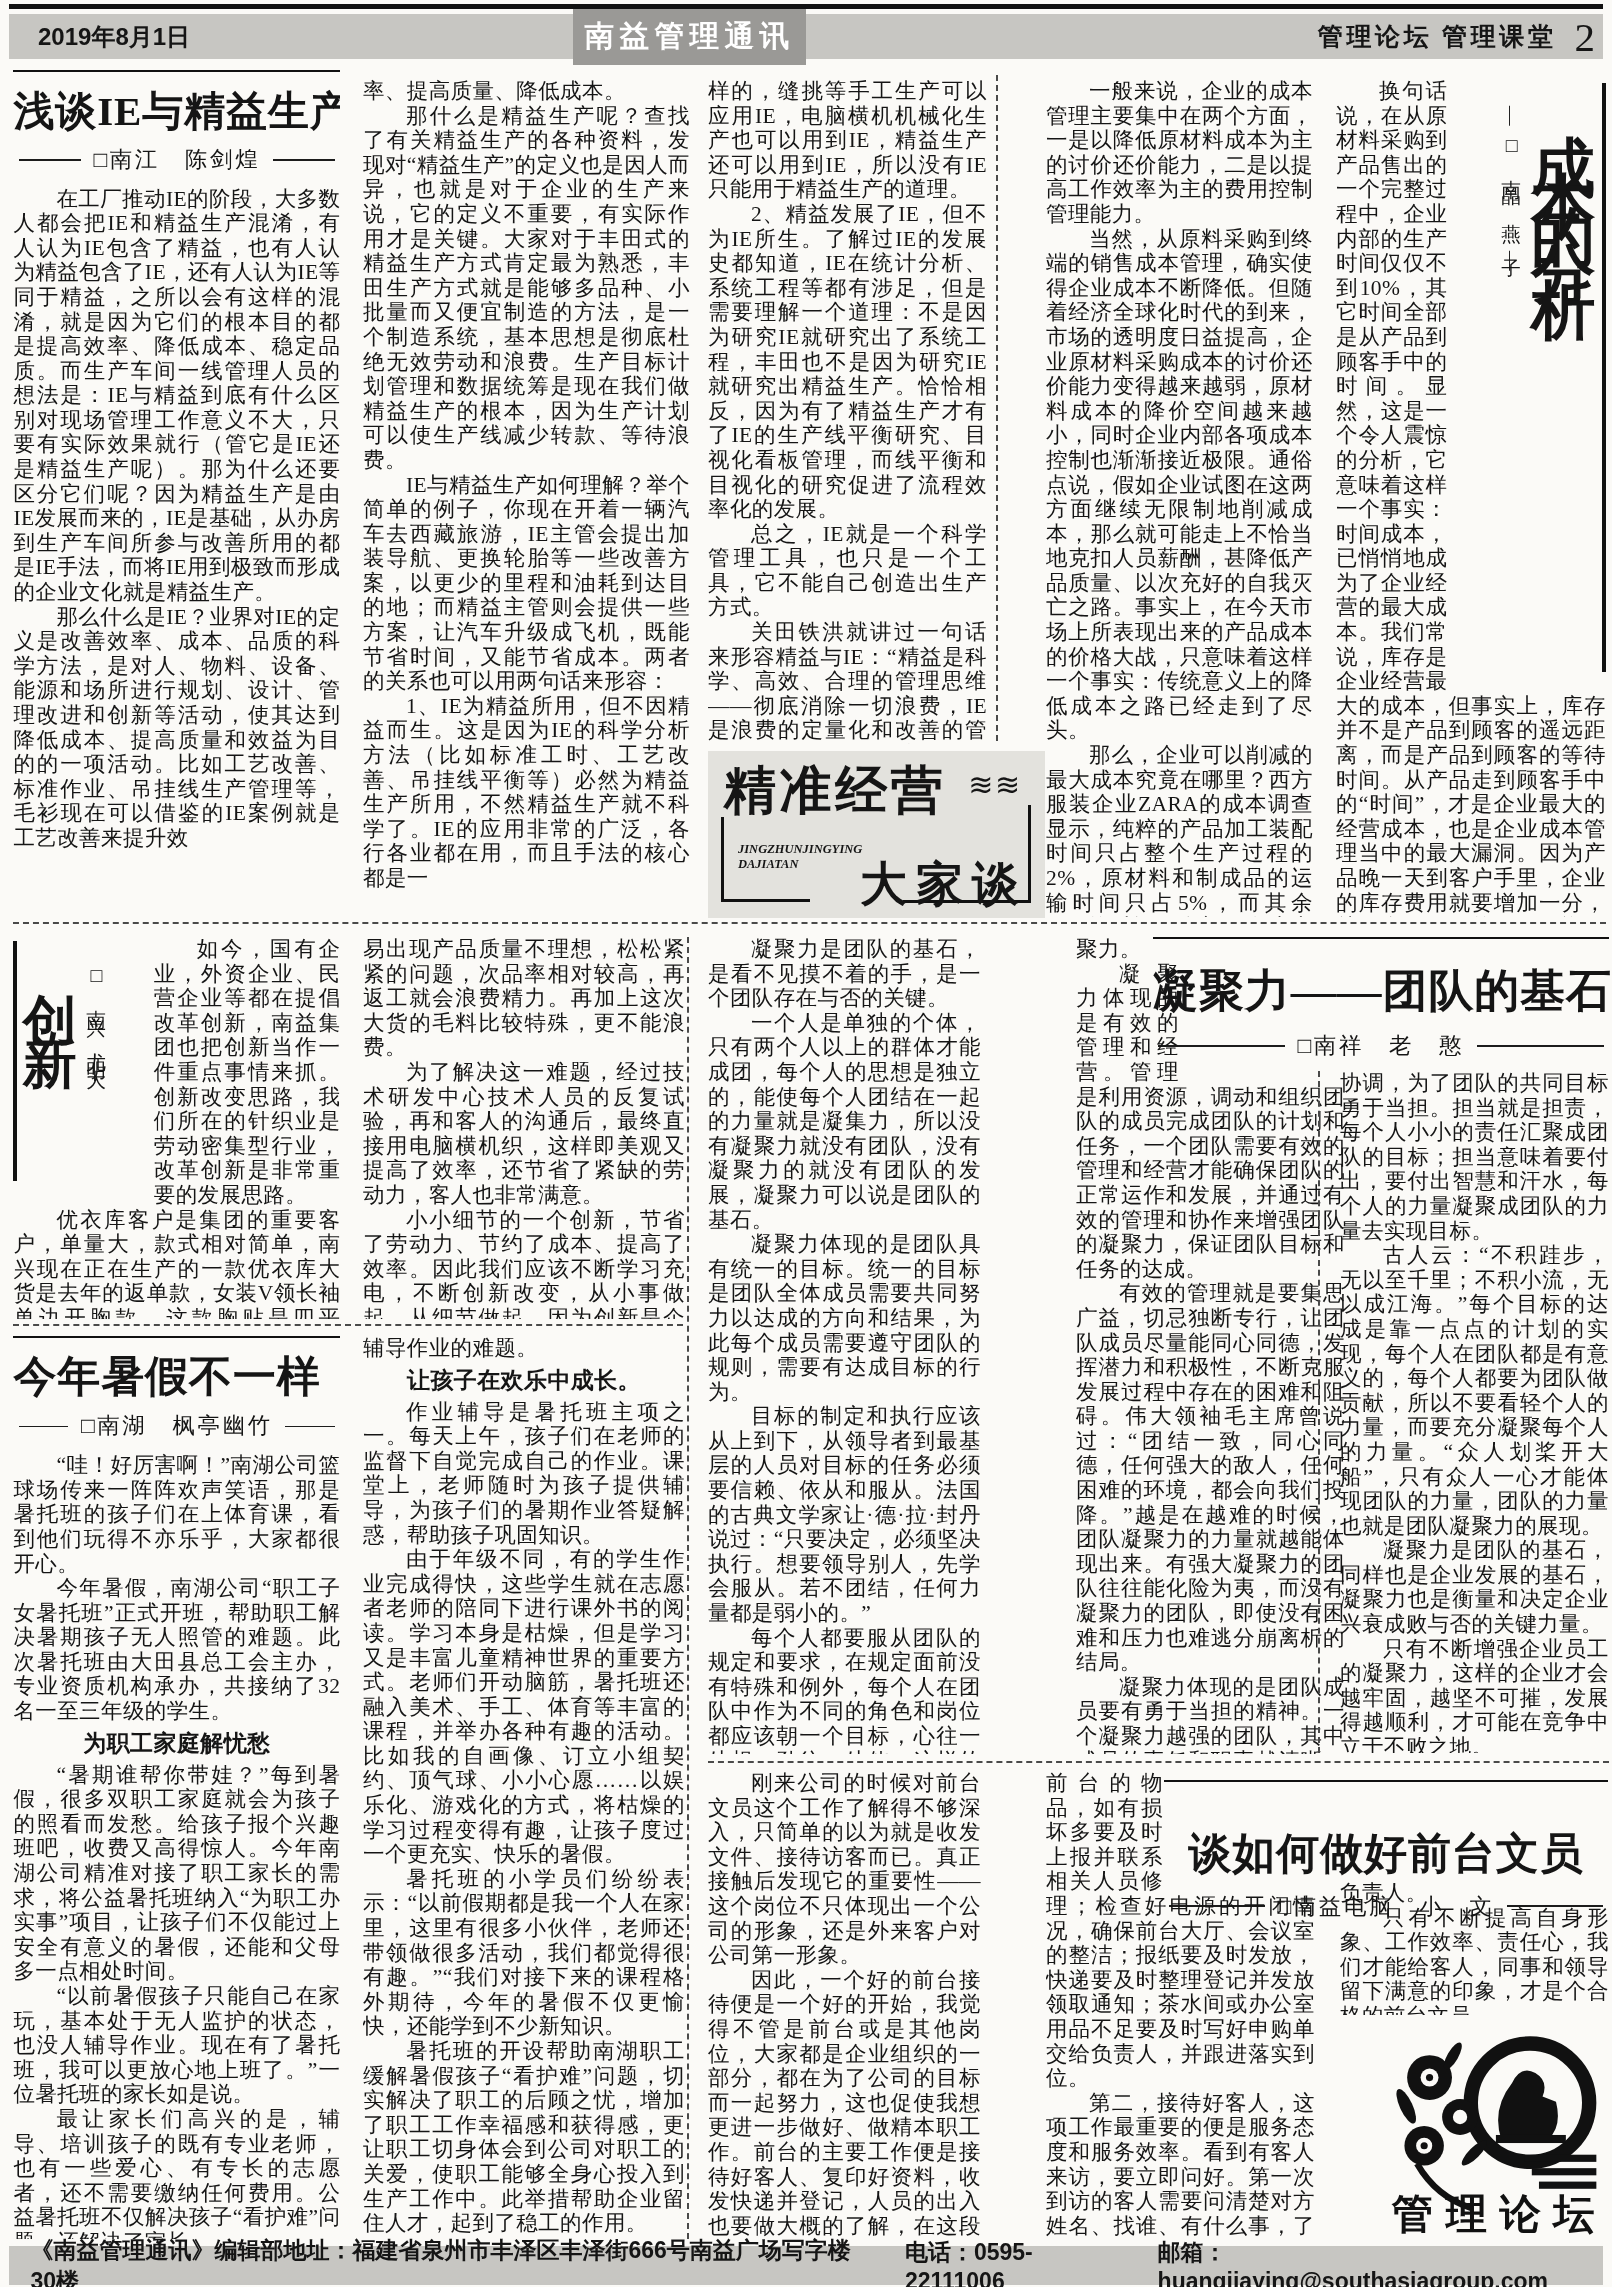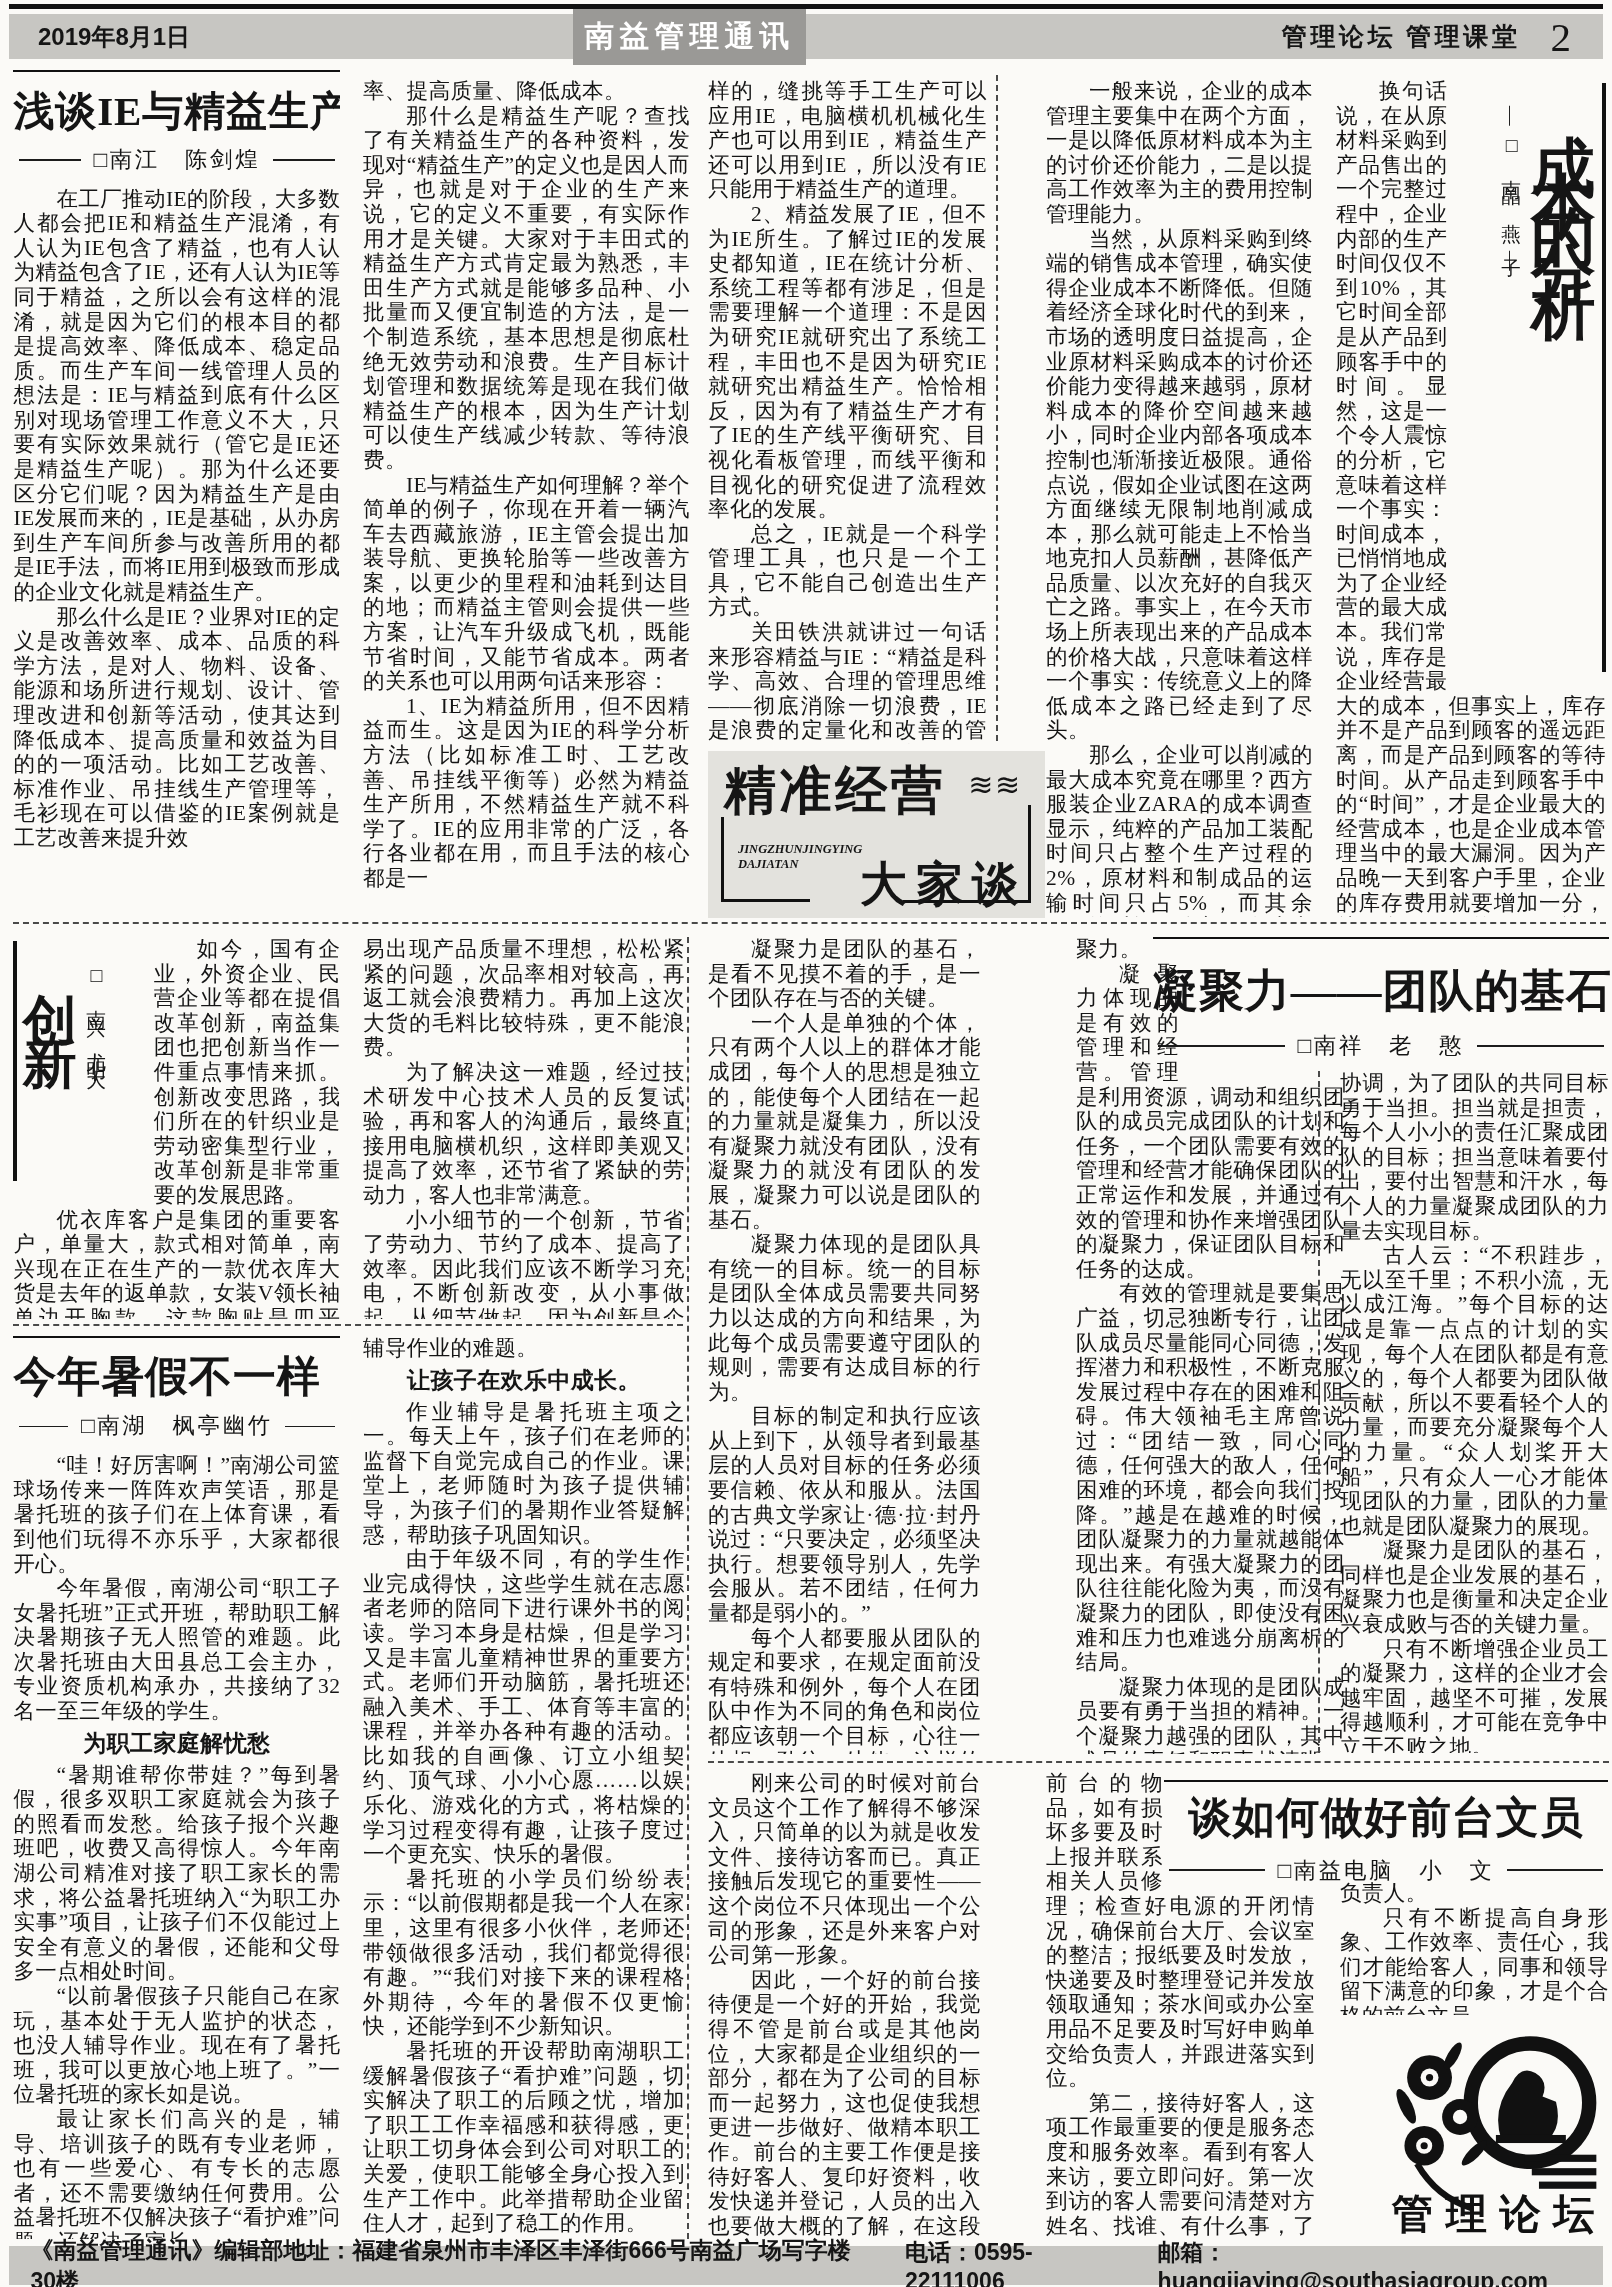--- a/index.html
+++ b/index.html
@@ -5,21 +5,21 @@
   html,body{margin:0;padding:0;background:#888;}
   #paper{position:relative;width:1612px;height:2287px;margin:0 auto;background:#fbfaf7;
          font-family:"Liberation Serif","DejaVu Serif",serif;color:#151515;overflow:hidden;}
   
   .toprule{position:absolute;left:9px;top:3.6px;width:1594px;height:5.4px;background:#111;}
   #hdr{position:absolute;left:9px;top:14.3px;width:1594px;height:45px;background:#c7c6c2;
        display:flex;align-items:center;}
   #hdr .date{font-size:24px;font-weight:bold;font-family:"Liberation Sans","DejaVu Sans",sans-serif;margin-left:29px;}
   #hdr .mast{position:absolute;left:564px;top:-5.4px;width:233px;height:56px;background:#9a9996;
        color:#fff;display:flex;align-items:center;justify-content:center;font-size:29.6px;font-weight:900;letter-spacing:5.4px;}
-  #hdr .right{margin-left:auto;margin-right:32px;display:flex;align-items:center;gap:30px;}
+  #hdr .right{margin-left:auto;margin-right:8px;display:flex;align-items:center;gap:18px;}
   #hdr .sect{font-size:25px;font-weight:900;letter-spacing:3.6px;}
   #hdr .pnum{font-size:41px;font-family:"Liberation Serif",serif;}
   #ftr{position:absolute;left:9px;top:2246px;width:1594px;height:39px;background:#c7c6c2;
        display:flex;align-items:center;gap:32px;font-size:23px;font-weight:bold;
        font-family:"Liberation Sans","DejaVu Sans",sans-serif;padding-left:21.5px;box-sizing:border-box;}
   
   .art-col{position:absolute;overflow:hidden;font-size:21.5px;line-height:24.6px;letter-spacing:0.4px;}
   .art-col p{margin:0;text-indent:2em;text-align:justify;}
   .art-col p.cont{text-indent:0;}
   .headline{font-weight:900;line-height:1.15;letter-spacing:0.9px;white-space:nowrap;}
@@ -214,21 +214,21 @@
       <p>只有不断增强企业员工的凝聚力，这样的企业才会越牢固，越坚不可摧，发展得越顺利，才可能在竞争中立于不败之地。</p>
     </div>
 
   <div class="hdash" style="left:708px;top:1761px;width:901px;"></div>
 
   <div class="art-col" style="left:708px;top:1771px;width:273px;height:467px;">
       <p>刚来公司的时候对前台文员这个工作了解得不够深入，只简单的以为就是收发文件、接待访客而已。真正接触后发现它的重要性——这个岗位不只体现出一个公司的形象，还是外来客户对公司第一形象。</p>
       <p>因此，一个好的前台接待便是一个好的开始，我觉得不管是前台或是其他岗位，大家都是企业组织的一部分，都在为了公司的目标而一起努力，这也促使我想更进一步做好、做精本职工作。前台的主要工作便是接待好客人、复印好资料，收发快递并登记，人员的出入也要做大概的了解，在这段时间的摸索实践中，我也收获了一些工作心得。</p>
     </div>
   <div class="abs-header" style="left:1164px;top:1780px;width:444px;padding-top:10.7px;">
-    <div class="headline" style="font-size:43px;text-align:center;">谈如何做好前台文员</div>
+    <div class="headline" style="font-size:43px;text-align:center;margin-top:36px;">谈如何做好前台文员</div>
     <div class="byrow">
       <span class="brule"></span>
       <span class="btxt">□南益电脑　小　文</span>
       <span class="brule"></span>
     </div>
   </div>
   <div class="art-col" style="left:1046px;top:1771px;width:269px;height:467px;">
     <div class="spacer" style="width:152px;height:107px;"></div>
     <div>
         <p class="cont">前台的物品，如有损坏多要及时上报并联系相关人员修理；检查好电源的开闭情况，确保前台大厅、会议室的整洁；报纸要及时发放，快递要及时整理登记并发放领取通知；茶水间或办公室用品不足要及时写好申购单交给负责人，并跟进落实到位。</p>

